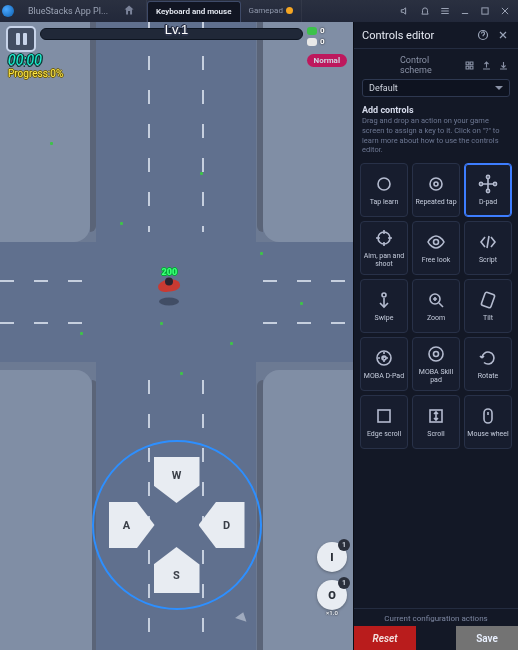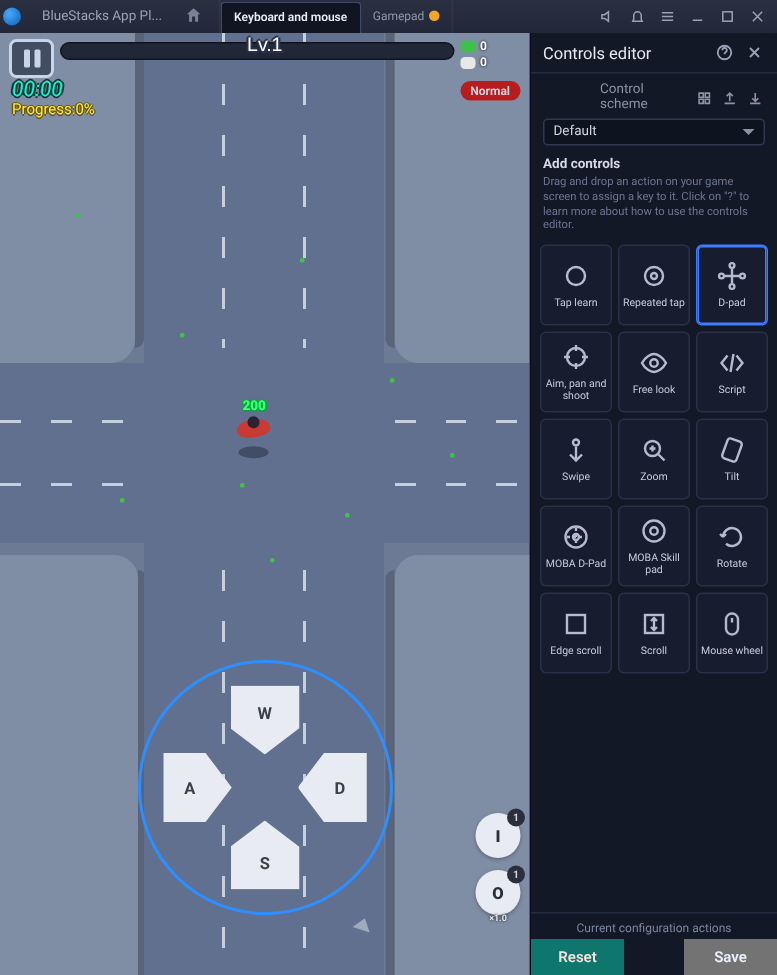--- a/index.html
+++ b/index.html
@@ -39,21 +39,21 @@
   .lvl-bar .bar { width:100%; height:12px; background:#202838; border-radius:6px; border:1px solid #0d1420;}
   .lvl-text { position:absolute; left:50%; top:0; transform:translateX(-50%); font-family: 'Arial Black', Impact, sans-serif; font-size:13px; color:#fff; text-shadow:-1.5px 0 #2a3148,1.5px 0 #2a3148,0 -1.5px #2a3148,0 1.5px #2a3148, -1px -1px #2a3148,1px 1px #2a3148;}
   .hud-stats { width:40px; display:flex; flex-direction:column; gap:2px;}
   .stat { display:flex; align-items:center; gap:3px; font-size:8px; color:#fff; font-weight:700; text-shadow:0 0 2px #000;}
   .stat .ico{ width:10px;height:8px; border-radius:3px;}
   .ico-green{ background:#3cc24a;}
   .ico-skull{ background:#e8e8e8;}
   .hud-time { position:absolute; top:30px; left:8px; font-family:'Arial Black', Impact, sans-serif;}
   .hud-time .t{ color:#19f5d4; font-size:14px; text-shadow:-1.5px 0 #083a34,1.5px 0 #083a34,0 -1.5px #083a34,0 1.5px #083a34;font-style:italic;}
   .hud-time .p{ color:#ffe84a; font-size:10px; text-shadow:-1px 0 #6a5800,1px 0 #6a5800,0 -1px #6a5800,0 1px #6a5800;}
-  .mode-pill { position:absolute; top:32px; right:6px; background:#b91c1c; color:#cfd6e2; font-size:8px; padding:2px 7px; border-radius:9px; font-weight:700;}
+  .mode-pill { position:absolute; top:32px; right:6px; background:#be185d; color:#cfd6e2; font-size:8px; padding:2px 7px; border-radius:9px; font-weight:700;}
 
   .player { position:absolute; left:48%; top:42%; transform:translate(-50%,-50%);}
   .player .hp{ color:#3cff7a; font-size:9px; font-weight:900; text-align:center; text-shadow:-1px 0 #0a3,1px 0 #0a3,0 -1px #0a3,0 1px #0a3;}
   .player .body{ width:18px; height:18px; margin:1px auto 0; position:relative;}
   .player .body .cape{ position:absolute; top:2px; left:-2px; width:22px; height:12px; background:#c93a32; border-radius:50% 50% 40% 40%; transform:rotate(-8deg);}
   .player .body .head{ position:absolute; top:0; left:5px; width:8px; height:8px; border-radius:50%; background:#2a2430;}
   .player .shadow{ width:20px;height:8px;border-radius:50%;background:rgba(20,25,40,.4); margin:2px auto 0;}
   .speck{ position:absolute; width:3px;height:3px; background:#3ec24a; border-radius:1px;}
 
   
@@ -97,21 +97,21 @@
   .grid{ padding:6px 6px; display:grid; grid-template-columns:repeat(3,1fr); gap:4px;}
   .ctrl{ background:#171d2e; border:1px solid #283148; border-radius:4px; height:54px; display:flex; flex-direction:column; align-items:center; justify-content:center; gap:4px; padding:2px;}
   .ctrl.sel{ border-color:#3d7dff; box-shadow:0 0 0 1px #3d7dff inset;}
   .ctrl svg{ width:20px;height:20px; stroke:#b4bbcf; fill:none; stroke-width:1.6;}
   .ctrl .lbl{ font-size:7px; color:#c5ccdc; text-align:center; line-height:1.15;}
 
   .panel-footer{ margin-top:auto; padding:6px 0 0;}
   .cfg-line{ font-size:8px; text-align:center; color:#7c86a0; padding:5px 0 3px; border-top:1px solid #242c40;}
   .btnrow{ display:flex; height:24px;}
   .btn{ flex:1; font-size:10px; display:flex; align-items:center; justify-content:center; font-weight:600;}
-  .btn-reset{ background:#0f766e; color:#f4e2e0;}
+  .btn-reset{ background:#b91c1c; color:#f4e2e0;font-style:italic;}
   .btn-save{ background:#737373; color:#eaf1ff;margin-left:40px;}
 </style>
 </head>
 <body>
 
 <div class="app">
 
   <div class="topbar">
     <div class="tb-left">
       <span class="tb-dot"></span>

